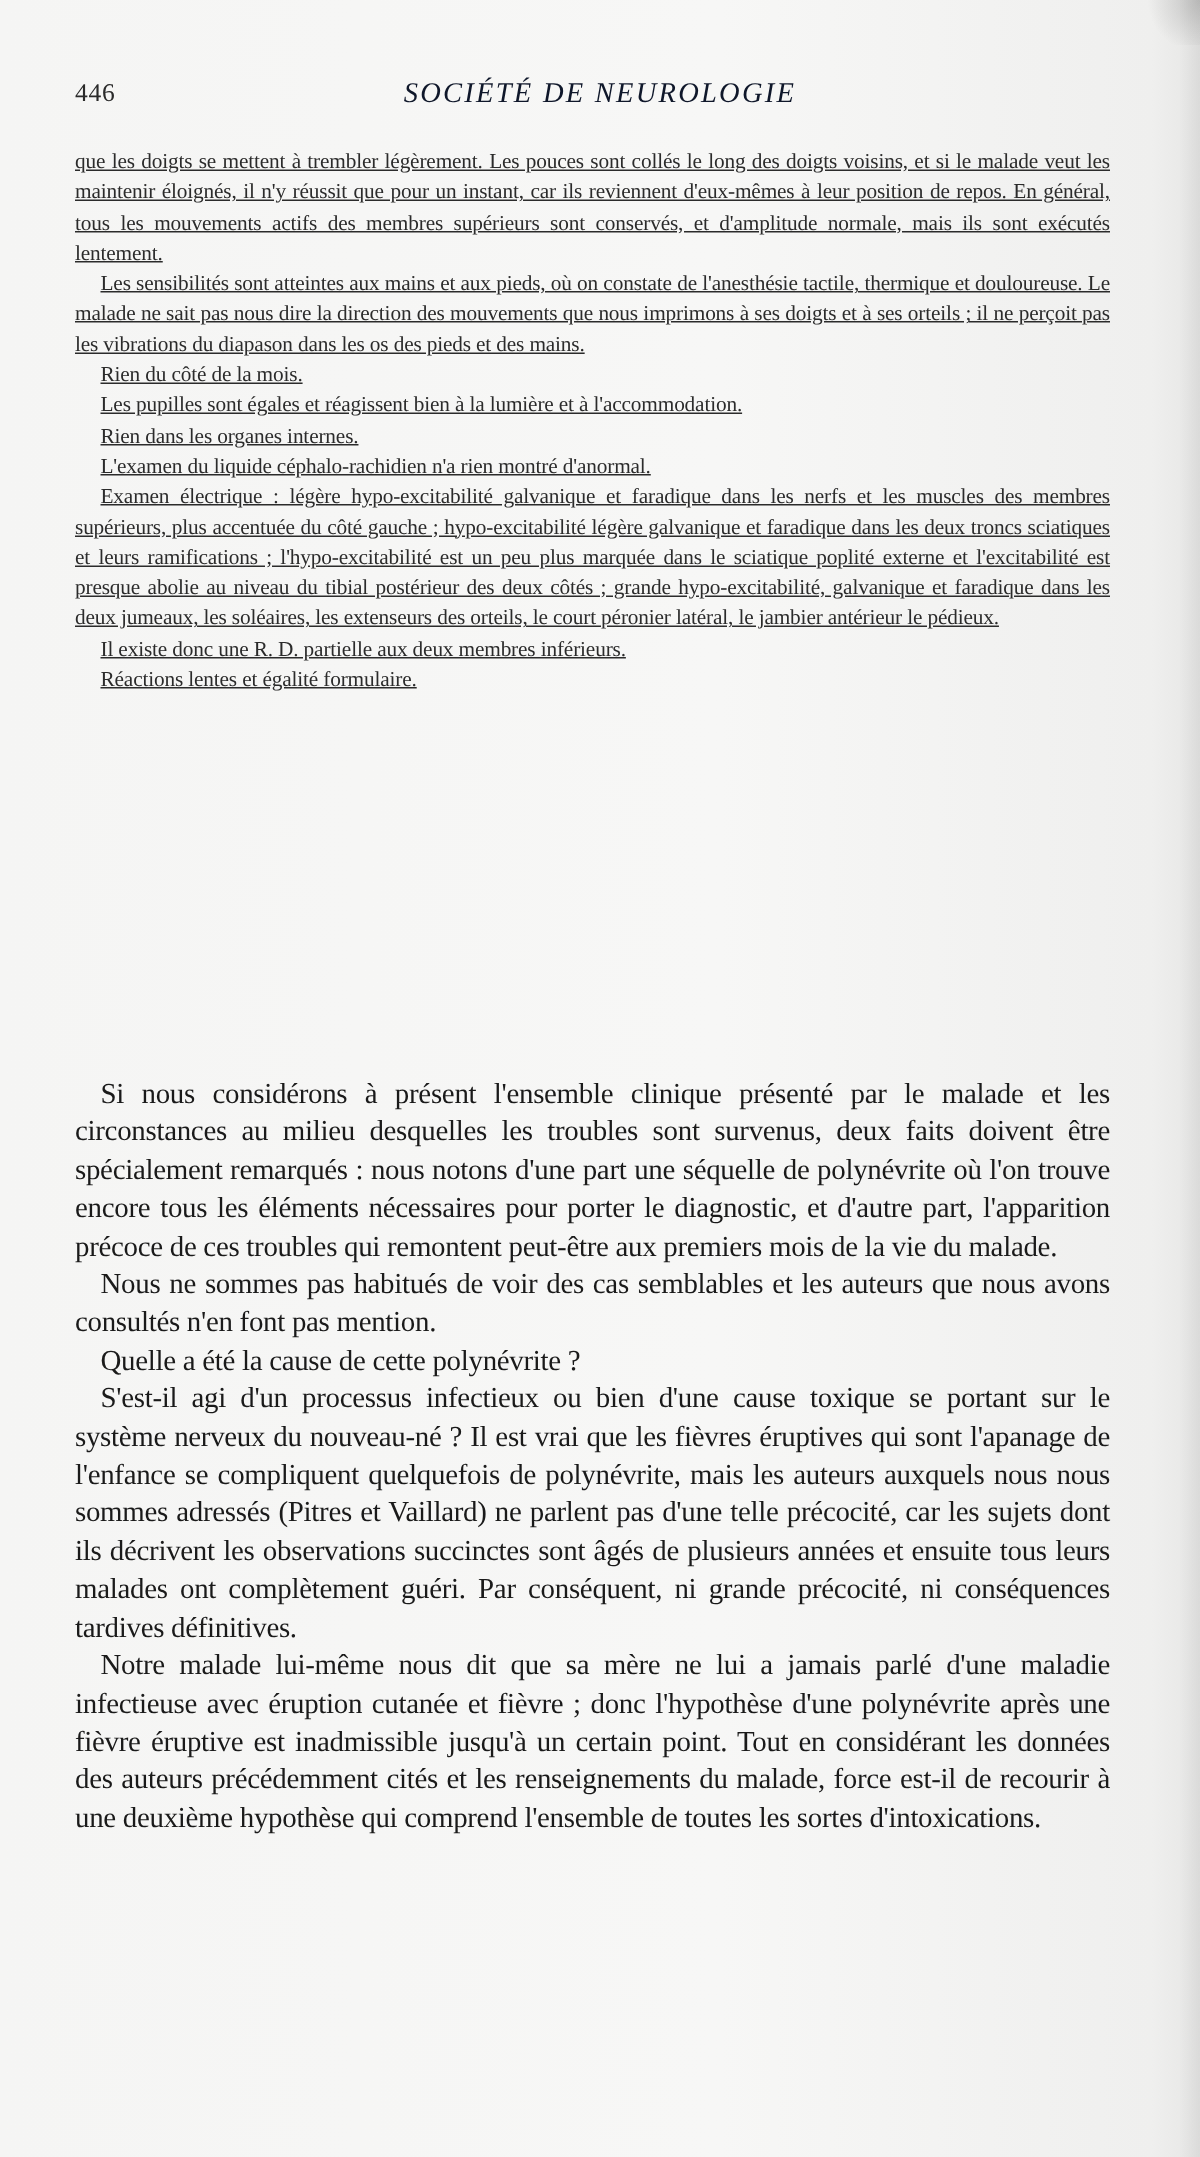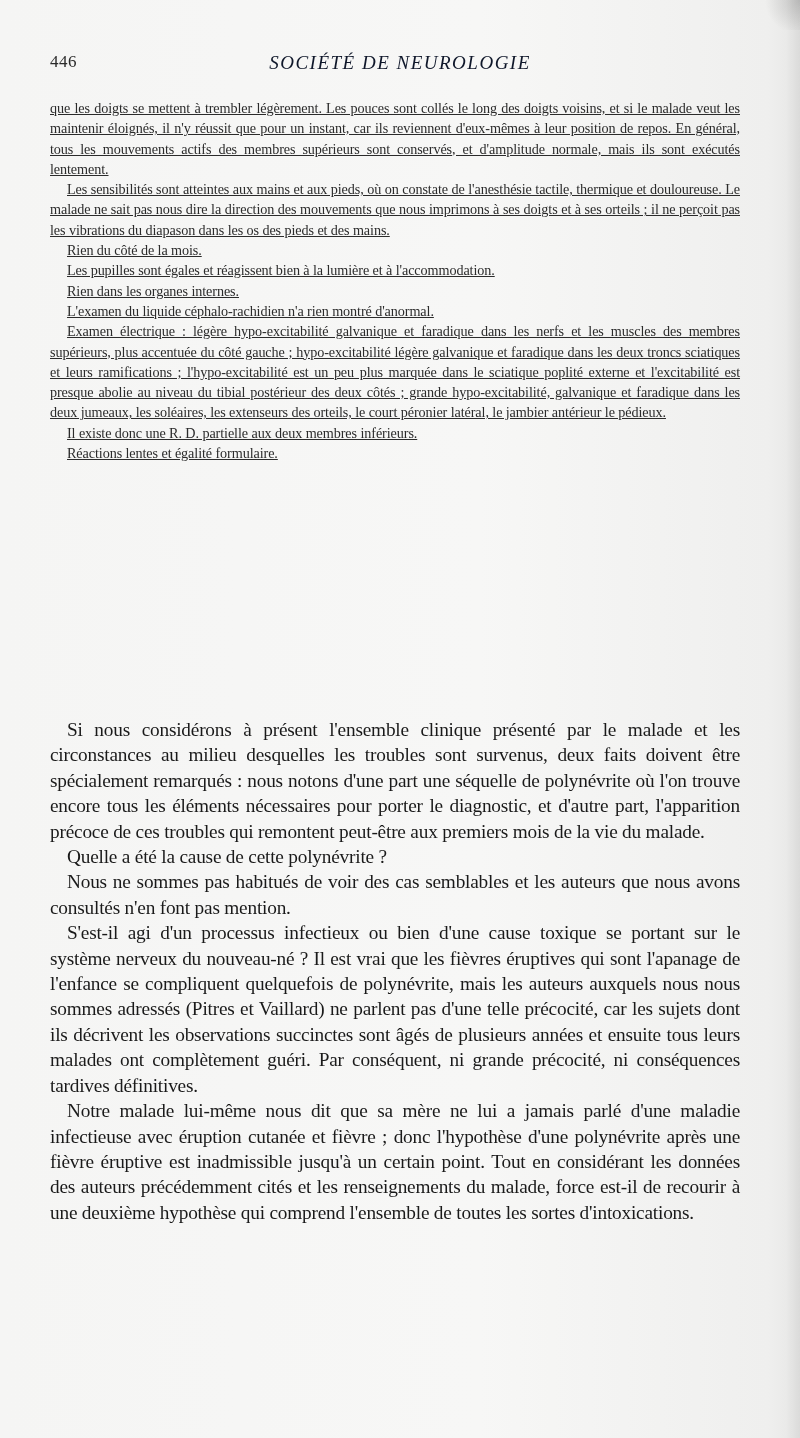--- a/index.html
+++ b/index.html
@@ -116,18 +116,18 @@
     <p>Les pupilles sont égales et réagissent bien à la lumière et à l'accommodation.</p>
     <p>Rien dans les organes internes.</p>
     <p>L'examen du liquide céphalo-rachidien n'a rien montré d'anormal.</p>
     <p>Examen électrique : légère hypo-excitabilité galvanique et faradique dans les nerfs et les muscles des membres supérieurs, plus accentuée du côté gauche ; hypo-excitabilité légère galvanique et faradique dans les deux troncs sciatiques et leurs ramifications ; l'hypo-excitabilité est un peu plus marquée dans le sciatique poplité externe et l'excitabilité est presque abolie au niveau du tibial postérieur des deux côtés ; grande hypo-excitabilité, galvanique et faradique dans les deux jumeaux, les soléaires, les extenseurs des orteils, le court péronier latéral, le jambier antérieur le pédieux.</p>
     <p>Il existe donc une R. D. partielle aux deux membres inférieurs.</p>
     <p>Réactions lentes et égalité formulaire.</p>
   </div>
 
   <div class="large-block">
     <p>Si nous considérons à présent l'ensemble clinique présenté par le malade et les circonstances au milieu desquelles les troubles sont survenus, deux faits doivent être spécialement remarqués : nous notons d'une part une séquelle de polynévrite où l'on trouve encore tous les éléments nécessaires pour porter le diagnostic, et d'autre part, l'apparition précoce de ces troubles qui remontent peut-être aux premiers mois de la vie du malade.</p>
+    <p>Nous ne sommes pas habitués de voir des cas semblables et les auteurs que nous avons consultés n'en font pas mention.</p>
     <p>Quelle a été la cause de cette polynévrite ?</p>
-    <p>Nous ne sommes pas habitués de voir des cas semblables et les auteurs que nous avons consultés n'en font pas mention.</p>
     <p>S'est-il agi d'un processus infectieux ou bien d'une cause toxique se portant sur le système nerveux du nouveau-né ? Il est vrai que les fièvres éruptives qui sont l'apanage de l'enfance se compliquent quelquefois de polynévrite, mais les auteurs auxquels nous nous sommes adressés (Pitres et Vaillard) ne parlent pas d'une telle précocité, car les sujets dont ils décrivent les observations succinctes sont âgés de plusieurs années et ensuite tous leurs malades ont complètement guéri. Par conséquent, ni grande précocité, ni conséquences tardives définitives.</p>
     <p>Notre malade lui-même nous dit que sa mère ne lui a jamais parlé d'une maladie infectieuse avec éruption cutanée et fièvre ; donc l'hypothèse d'une polynévrite après une fièvre éruptive est inadmissible jusqu'à un certain point. Tout en considérant les données des auteurs précédemment cités et les renseignements du malade, force est-il de recourir à une deuxième hypothèse qui comprend l'ensemble de toutes les sortes d'intoxications.</p>
   </div>
 </div>
 
 </body></html>

